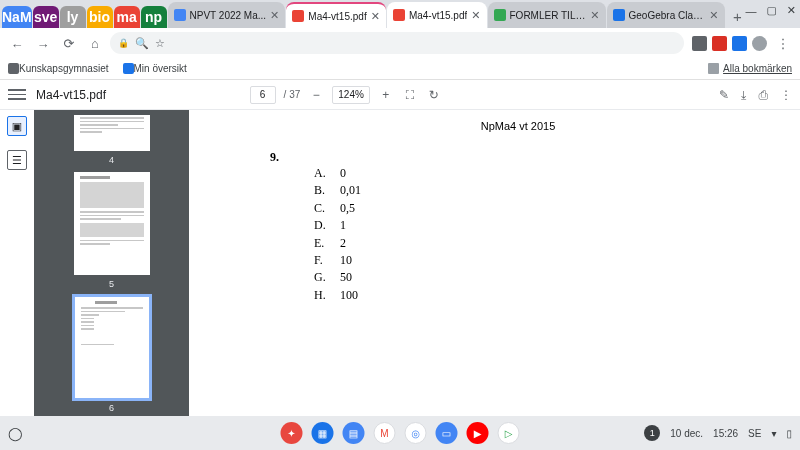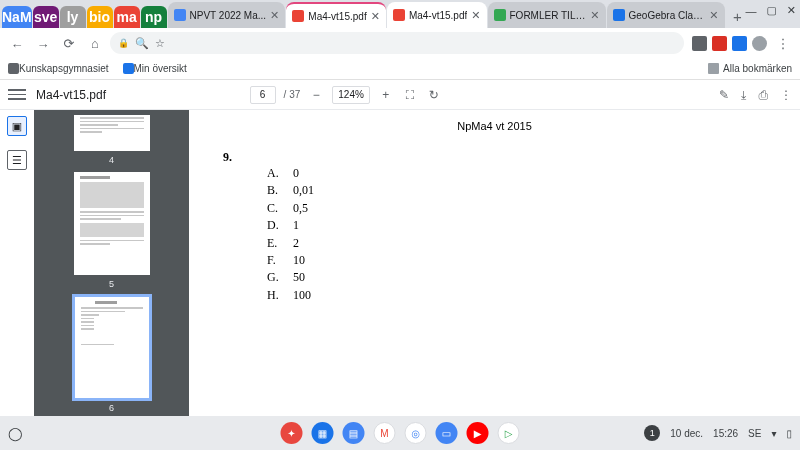--- a/index.html
+++ b/index.html
@@ -48,21 +48,21 @@
   .omnibox .lock { font-size:9px; color:#5f6368; }
   .omnibox .url { flex:1; white-space:nowrap; overflow:hidden; text-overflow:ellipsis; }
   .omnibox .oicon { font-size:11px; color:#5f6368; }
   .tb-extras { display:flex; align-items:center; gap:5px; padding-left:4px; }
   .ext { width:15px; height:15px; border-radius:2px; }
 
   
   .bookmarks { height:22px; background:#fff; display:flex; align-items:center; padding:0 8px; gap:14px; font-size:10px; color:#3c4043; border-bottom:1px solid #e0e0e0; }
   .bmk { display:flex; align-items:center; }
   .bmk .bicon { width:11px; height:11px; display:inline-block; }
-  .bmk-right { margin-left:auto; display:flex; align-items:center; gap:4px; }
+  .bmk-right { margin-left:auto; display:flex; align-items:center; gap:4px;text-decoration:underline; }
 
   
   .pdfbar { height:30px; background:#fff; display:flex; align-items:center; padding:0 8px; gap:10px; border-bottom:1px solid #e8eaed; }
   .hamburger { width:18px; display:flex; flex-direction:column; gap:3px; }
   .hamburger i { display:block; height:1.5px; background:#5f6368; }
   .pdfname { font-size:12px; color:#202124; }
   .pdfcenter { margin-left:auto; margin-right:auto; display:flex; align-items:center; gap:8px; }
   .pagebox { width:26px; height:18px; border:1px solid #dadce0; border-radius:2px; font-size:10px; display:flex; align-items:center; justify-content:center; }
   .pgtotal { font-size:10px; color:#5f6368; }
   .zoombtn { width:16px; height:16px; display:flex; align-items:center; justify-content:center; color:#5f6368; font-size:12px; }
@@ -80,21 +80,21 @@
   .thumb.selected { border:2px solid #8ab4f8; box-shadow:0 0 0 1px #8ab4f8; }
   .thumb .ln { height:1.5px; background:#c7c7c7; margin:2px 6px; }
   .thumb .hd { height:3px; background:#9e9e9e; margin:4px 6px 3px; width:40%; }
   .thumb .blk { background:#d4d4d4; margin:3px 6px; height:10px; }
   .thumbnum { font-size:9px; color:#e8eaed; margin-top:3px; }
 
   .page {
     flex:1; background:#fff; overflow:hidden; position:relative;
     font-family:"Liberation Serif", serif; color:#000;
   }
-  .page-inner { padding:10px 34px 0 34px; }
+  .page-inner { padding:10px 34px 0 34px;margin-left:47px; }
   .doc-header { text-align:center; font-size:11px; margin-bottom:18px; font-family:"Liberation Sans", sans-serif; }
   .q-row { display:flex; gap:12px; }
   .q-num { font-weight:bold; font-size:12px; width:14px; }
   .q-text { font-size:12px; }
   .formula { margin:8px 0 14px 44px; font-size:12px; display:inline-block; }
   .frac { display:inline-block; text-align:center; vertical-align:middle; }
   .frac .top { border-bottom:1px solid #000; padding:0 3px 1px; }
   .frac .bot { padding:1px 3px 0; }
   .sfrac { display:inline-block; text-align:center; vertical-align:middle; font-size:10px; }
   .sfrac .top { border-bottom:1px solid #000; padding:0 2px; }

